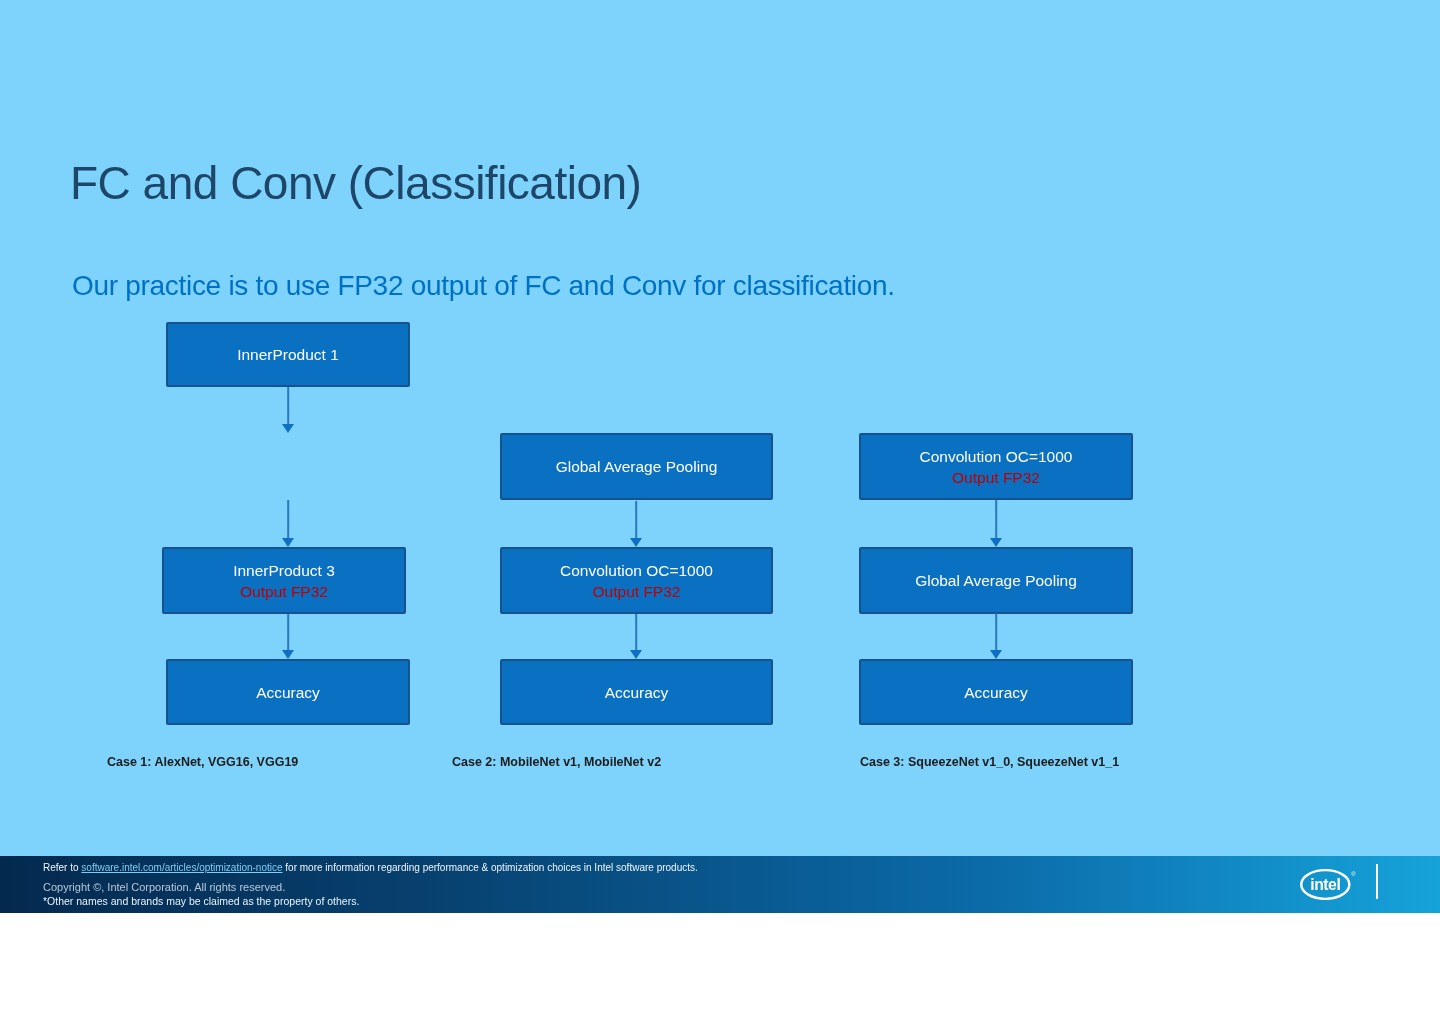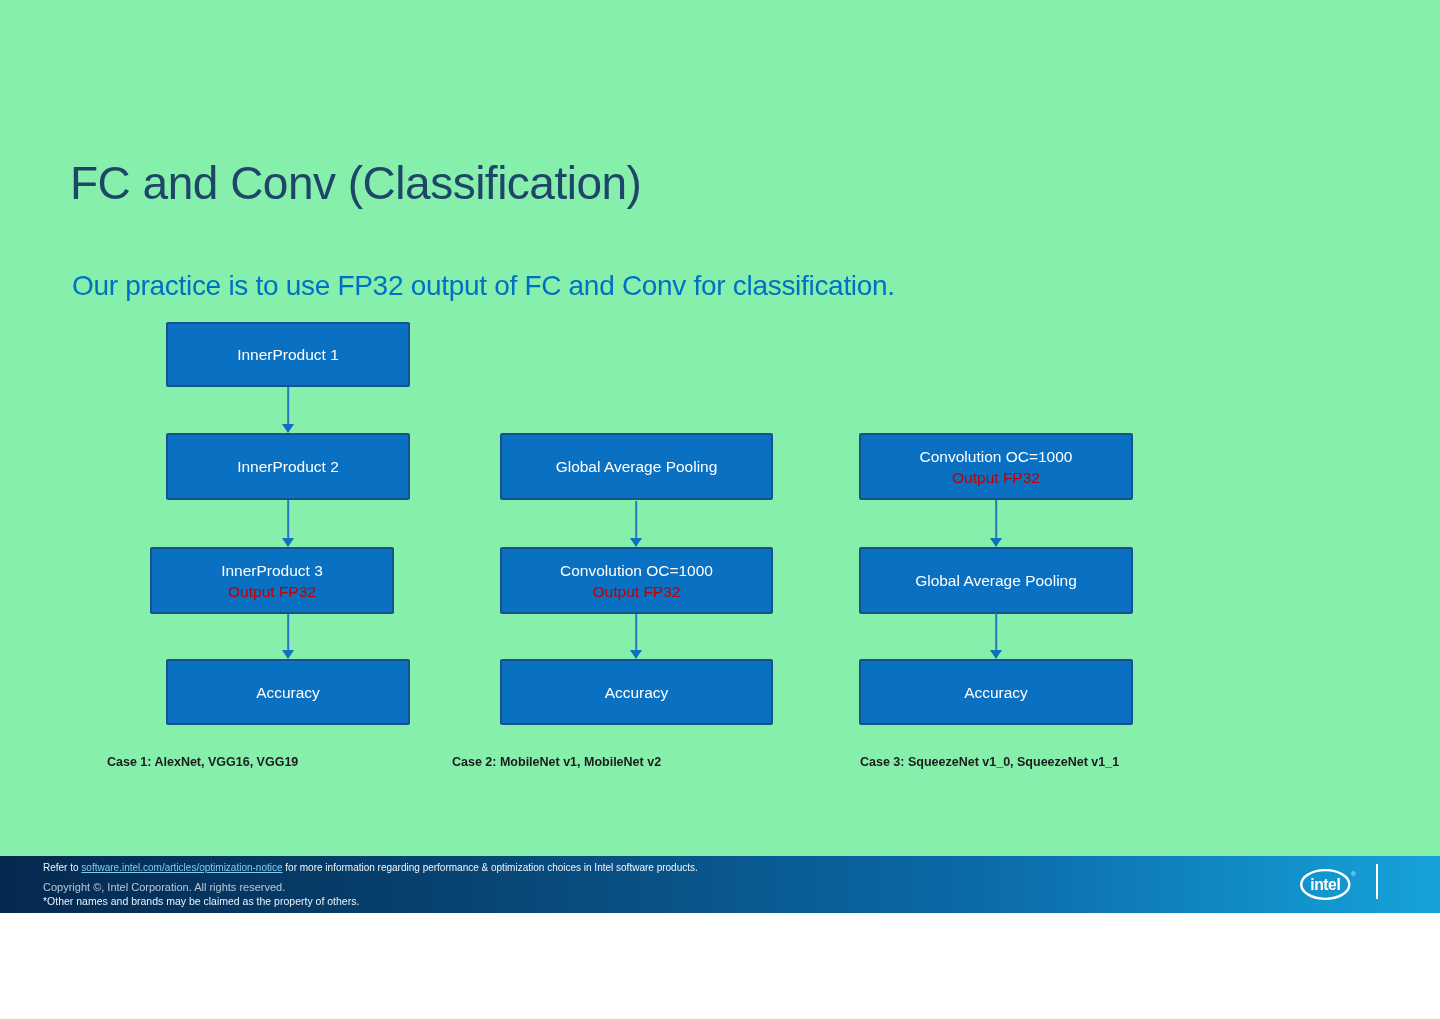--- a/index.html
+++ b/index.html
@@ -1,30 +1,30 @@
 <!DOCTYPE html>
 <html><head>
 <meta charset="utf-8">
 <style>
   html,body{margin:0;padding:0;background:#ffffff;}
   body{width:1440px;height:1019px;font-family:"Liberation Sans",sans-serif;overflow:hidden;}
-  .slide{position:relative;width:1440px;height:876px;background:#86efac;}
+  .slide{position:relative;width:1440px;height:876px;background:#7dd3fc;}
 
   .title{position:absolute;left:70px;top:156px;font-size:46px;font-weight:400;color:#1e4668;letter-spacing:-0.5px;}
   .subtitle{position:absolute;left:72px;top:226px;font-size:28px;font-weight:400;color:#0070c5;letter-spacing:-0.3px;margin-top:44px;}
 
   .box{position:absolute;background:#0a70c2;border:2.5px solid #17528c;border-radius:2px;box-sizing:border-box;
        color:#ffffff;display:flex;flex-direction:column;align-items:center;justify-content:center;
        text-align:right;font-size:15.5px;line-height:21px;}
   .box .red{color:#c00000;font-weight:400;}
 
   
   #c1b1{left:166px;top:322px;width:244px;height:65px;}
   #c1b2{left:166px;top:433px;width:244px;height:67px;}
-  #c1b3{left:150px;top:547px;width:244px;height:67px;}
+  #c1b3{left:162px;top:547px;width:244px;height:67px;}
   #c1b4{left:166px;top:659px;width:244px;height:66px;}
   
   #c2b1{left:500px;top:433px;width:273px;height:67px;}
   #c2b2{left:500px;top:547px;width:273px;height:67px;}
   #c2b3{left:500px;top:659px;width:273px;height:66px;}
   
   #c3b1{left:859px;top:433px;width:274px;height:67px;}
   #c3b2{left:859px;top:547px;width:274px;height:67px;}
   #c3b3{left:859px;top:659px;width:274px;height:66px;}
 
@@ -59,23 +59,20 @@
 </head>
 <body>
 
 <div class="slide">
 
   <div class="title">FC and Conv (Classification)</div>
   <div class="subtitle">Our practice is to use FP32 output of FC and Conv for classification.</div>
 
   <div class="box" id="c1b1">
     <span>InnerProduct 1</span>
-  </div>
-  <div class="box" id="c1b2">
-    <span>InnerProduct 2</span>
   </div>
   <div class="box" id="c1b3">
     <span>InnerProduct 3</span>
     <span class="red">Output FP32</span>
   </div>
   <div class="box" id="c1b4">
     <span>Accuracy</span>
   </div>
 
   <div class="box" id="c2b1">

